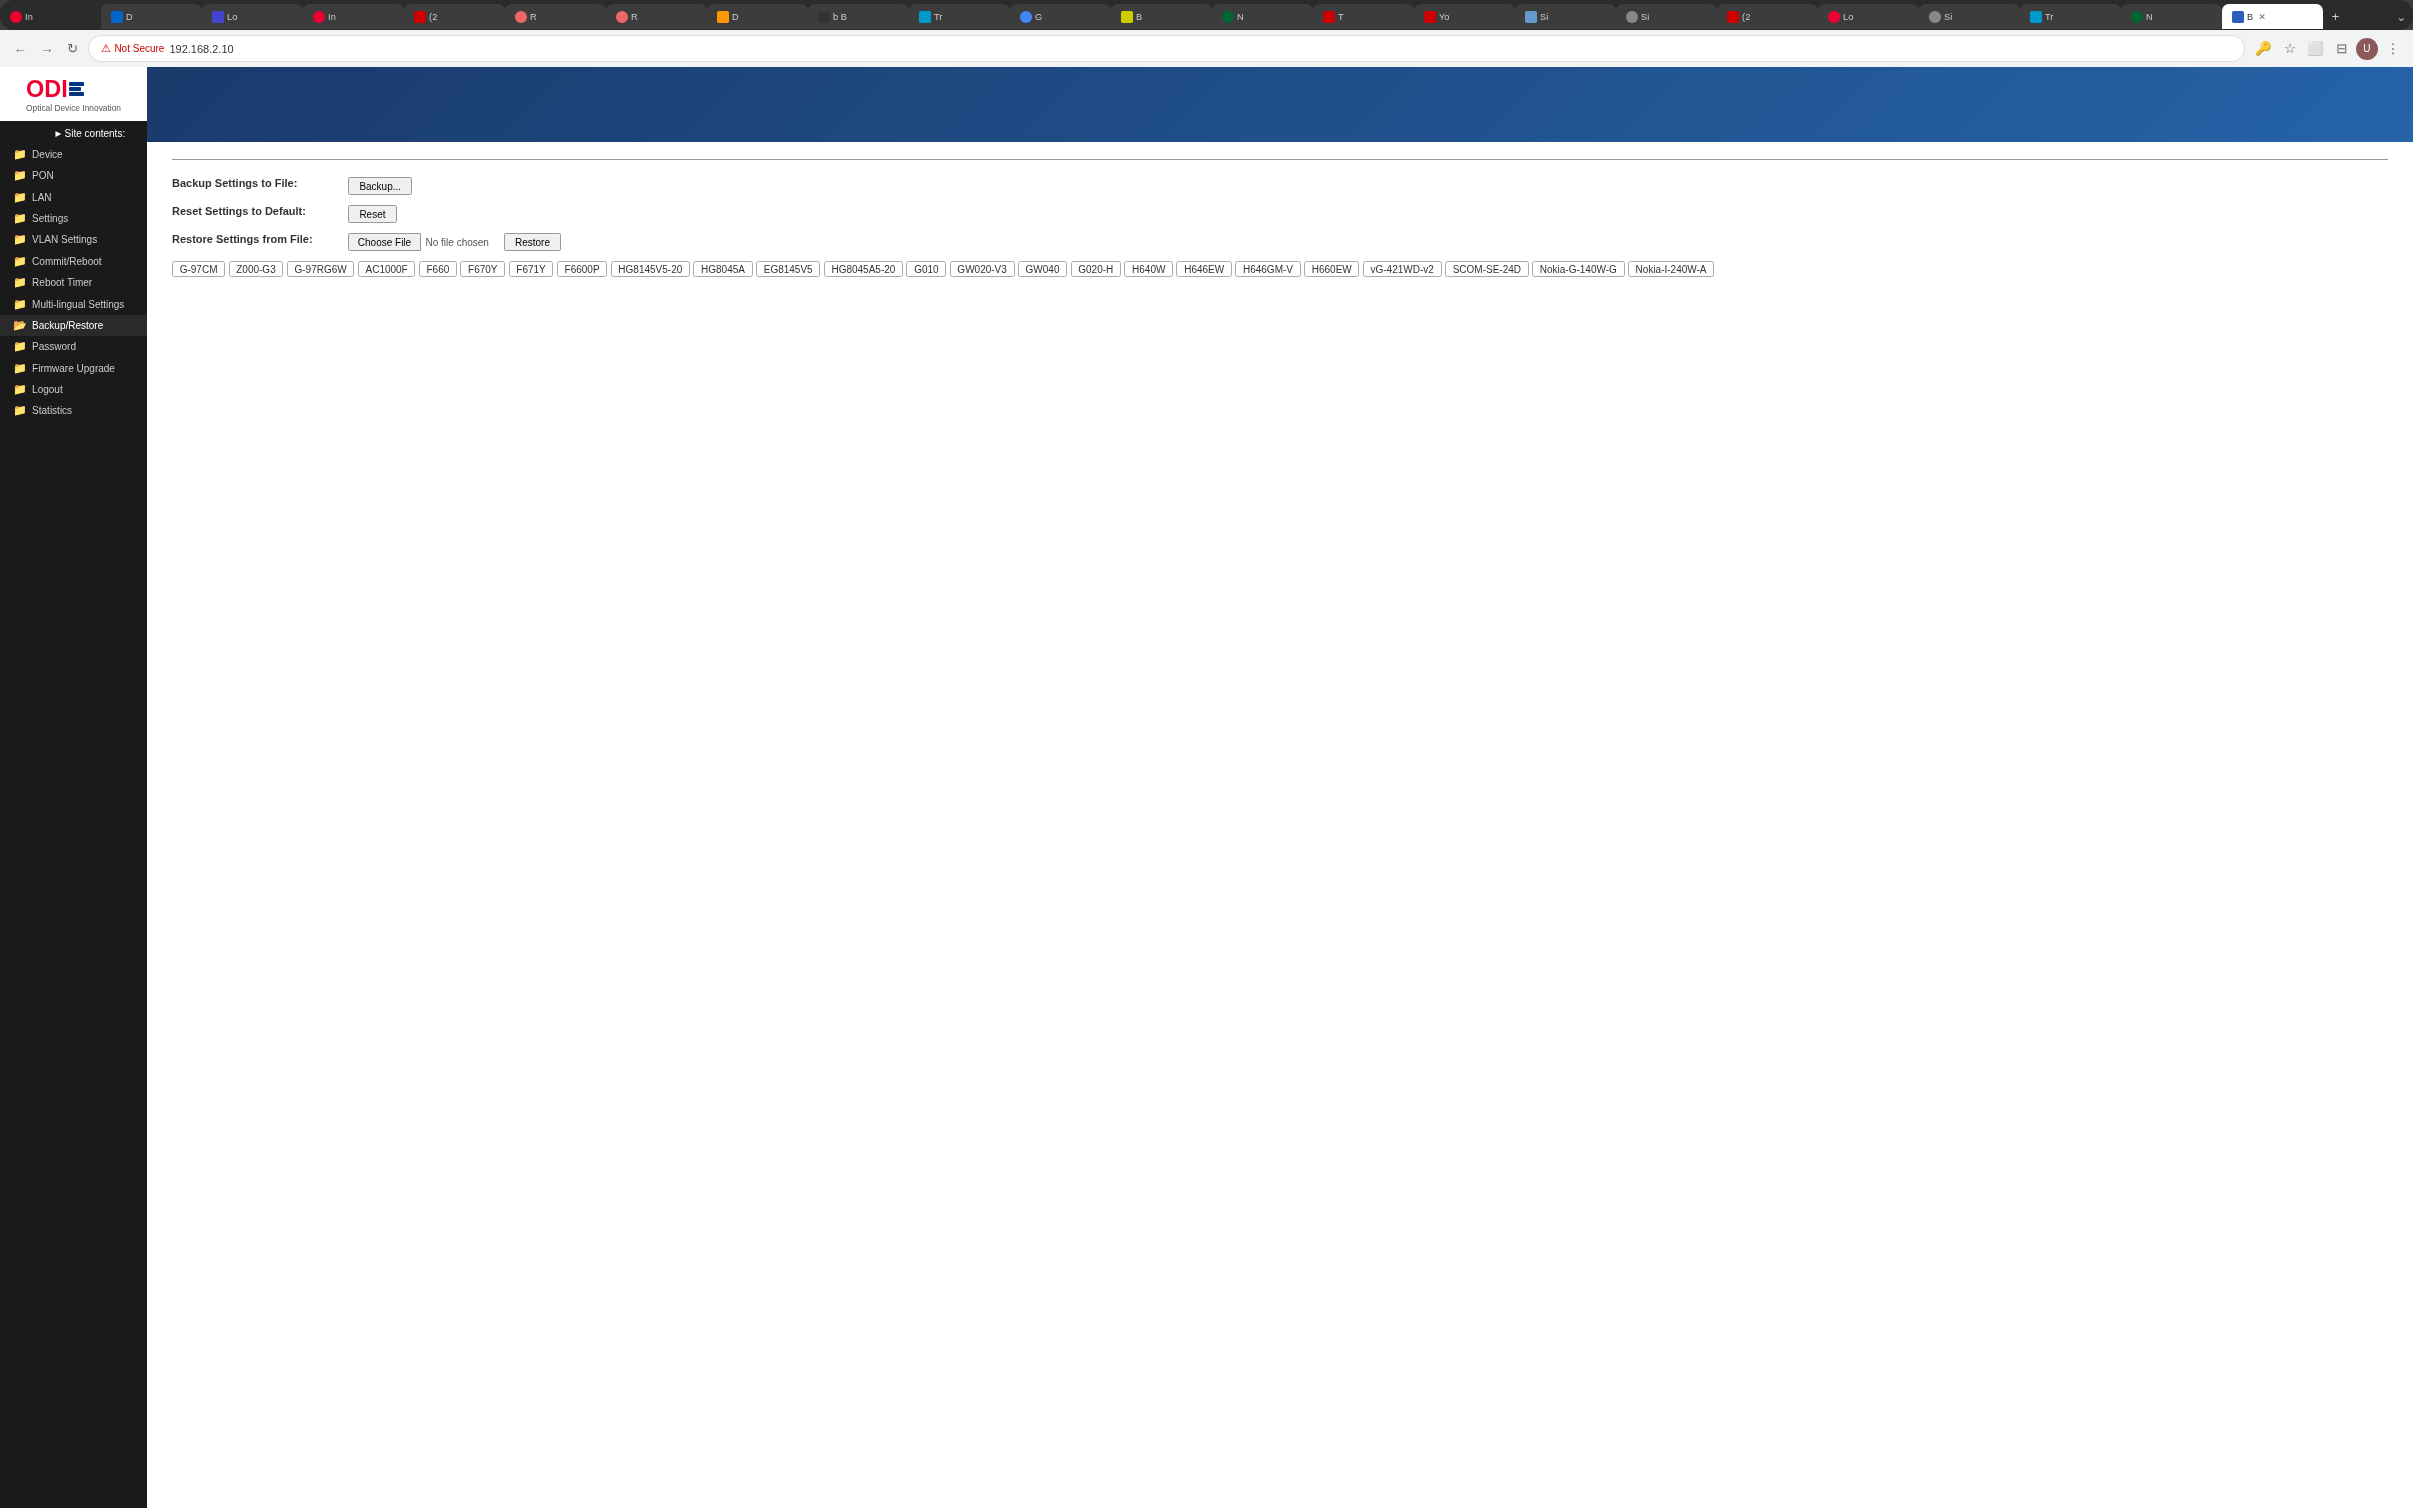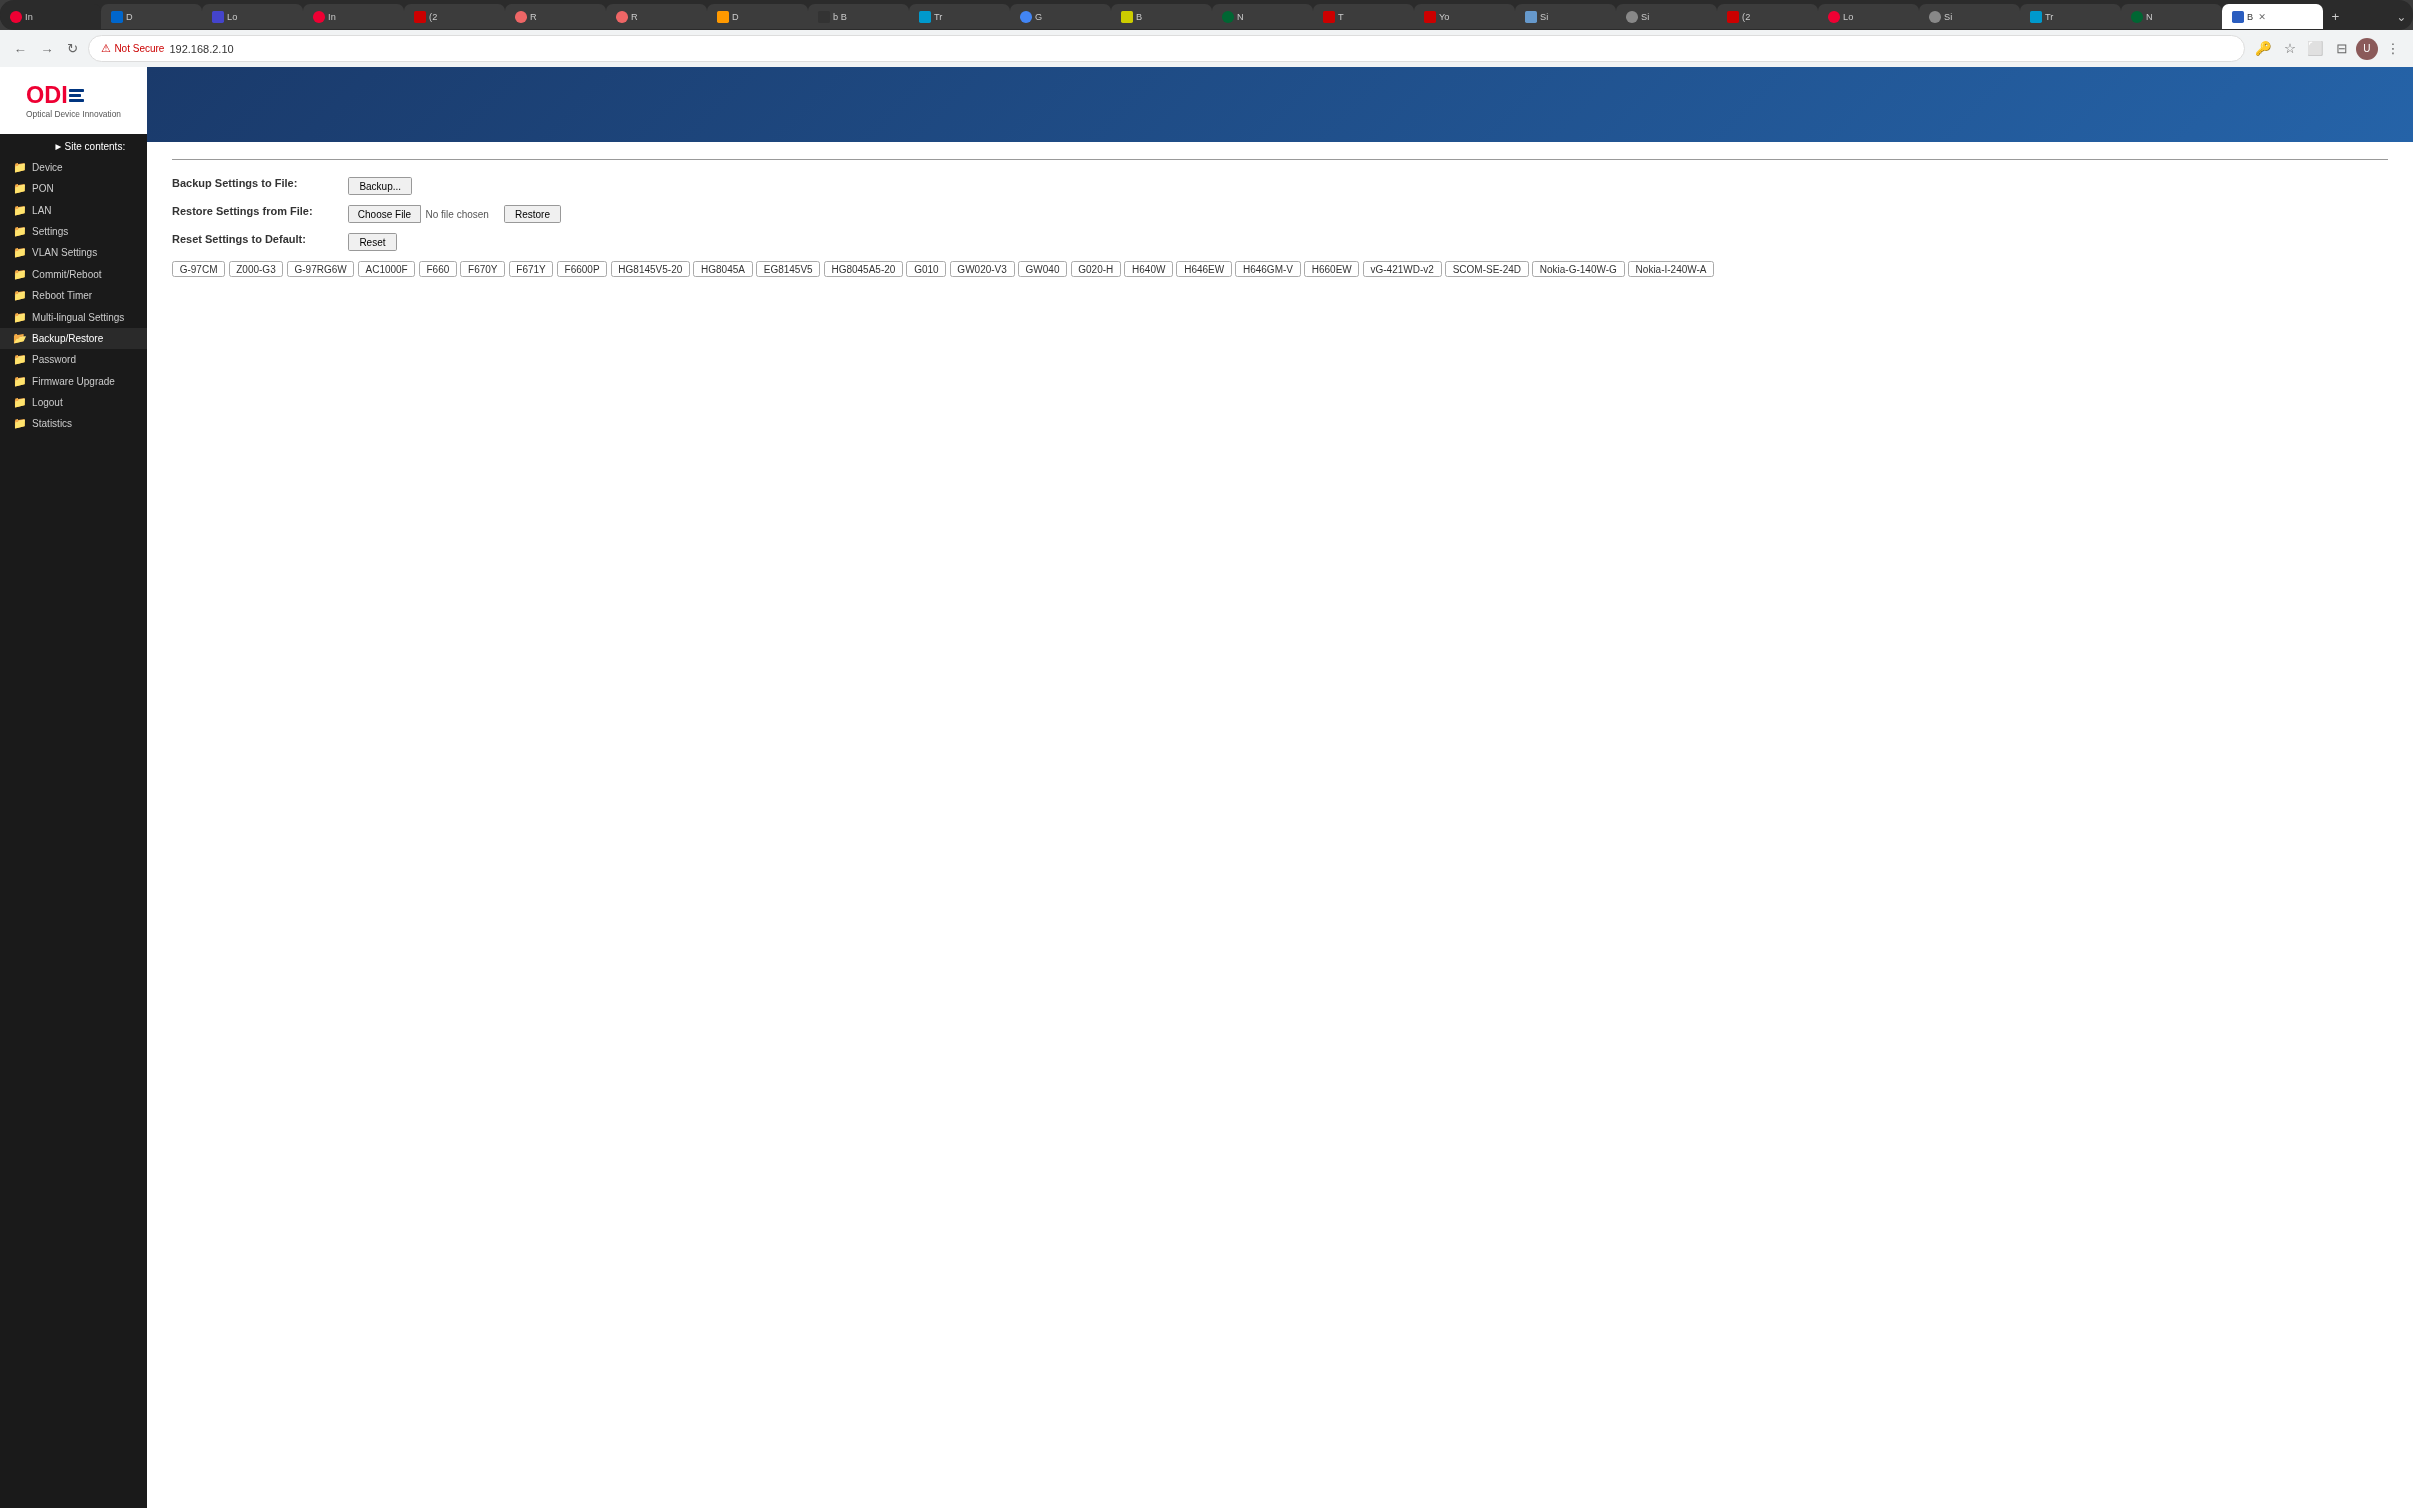--- a/index.html
+++ b/index.html
@@ -22,21 +22,21 @@
     .url-text { color: #333; font-size: 11px; }
     .toolbar-icons { display: flex; gap: 5px; align-items: center; }
     .toolbar-icon { color: #666; font-size: 13.4px; cursor: pointer; padding: 3.4px; border-radius: 50%; }
     .profile-icon { width: 22px; height: 22px; border-radius: 50%; background: #8b5a5a; display: flex; align-items: center; justify-content: center; color: white; font-size: 10px; cursor: pointer; }
 
     
     .page-wrapper { display: flex; min-height: calc(100vh - 67px); }
 
     
     .sidebar { width: 147px; background: #1a1a1a; color: #ccc; flex-shrink: 0; padding: 0; }
-    .logo-area { background: #fff; padding: 8.4px; display: flex; align-items: center; justify-content: center; height: 67px; }
+    .logo-area { background: #fff; padding: 8.4px; display: flex; align-items: center; justify-content: center; height: 54px; }
     .logo-text { font-size: 8.4px; color: #555; text-align: center; }
     .logo-main { display: flex; align-items: center; gap: 1.7px; }
     .logo-odi { font-size: 23.5px; font-weight: bold; color: #e03; }
     .logo-book { display: flex; flex-direction: column; gap: 1.7px; }
     .logo-bar { height: 3.4px; background: #003580; border-radius: 0.8px; }
     .logo-bar:nth-child(1) { width: 15px; }
     .logo-bar:nth-child(2) { width: 11.7px; }
     .logo-bar:nth-child(3) { width: 15px; }
 
     .site-contents-header { color: #fff; font-size: 10px; padding: 6.7px 8.4px 5px 8.4px; display: flex; align-items: center; gap: 3.4px; margin-left: 47px; }
@@ -275,31 +275,31 @@
 
 
       <hr class="divider">
 
       <div class="form-row">
         <span class="form-label">Backup Settings to File:</span>
         <button class="btn">Backup...</button>
       </div>
 
       <div class="form-row">
+        <span class="form-label">Reset Settings to Default:</span>
+        <button class="btn">Reset</button>
+      </div>
+
+      <div class="form-row">
         <span class="form-label">Restore Settings from File:</span>
         <div class="file-input-wrapper">
           <button class="choose-file-btn">Choose File</button>
           <span class="file-name">No file chosen</span>
         </div>
         <button class="btn" style="margin-left:6.7px;">Restore</button>
-      </div>
-
-      <div class="form-row">
-        <span class="form-label">Reset Settings to Default:</span>
-        <button class="btn">Reset</button>
       </div>
 
       <div class="model-tags" id="model-tags-container">
       <span class="model-tag">G-97CM</span>
           <span class="model-tag">Z000-G3</span>
           <span class="model-tag">G-97RG6W</span>
           <span class="model-tag">AC1000F</span>
           <span class="model-tag">F660</span>
           <span class="model-tag">F670Y</span>
           <span class="model-tag">F671Y</span>

